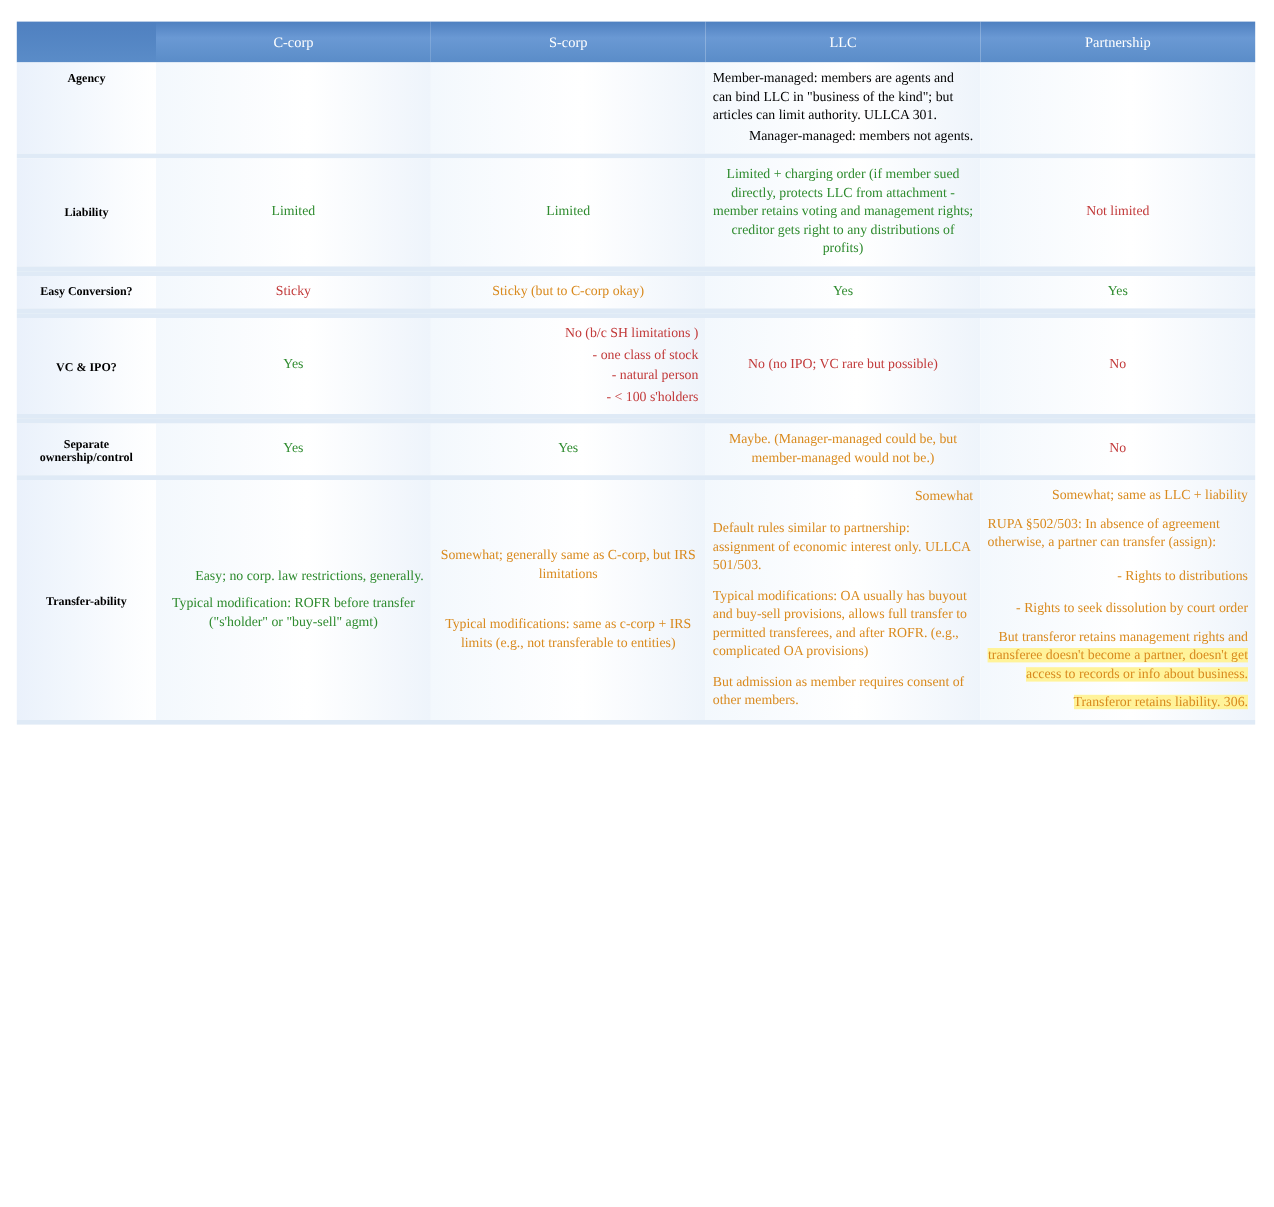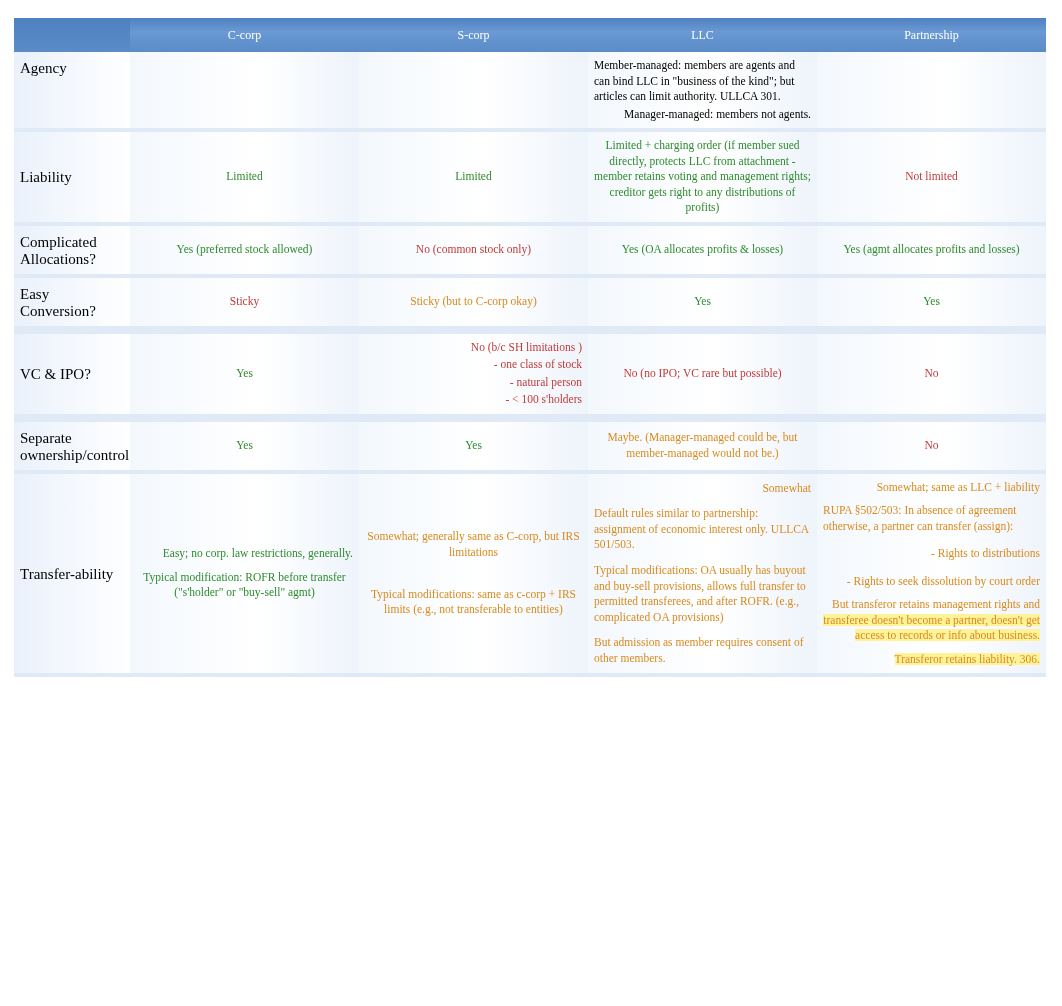--- a/index.html
+++ b/index.html
@@ -39,24 +39,25 @@
     text-align: center;
     height: 22px;
     font-size: 12px;
   }
   tr.head th.corner { background: linear-gradient(#4f80c0,#5a8cc8); }
 
   
   td.rowhead {
     background: linear-gradient(to right, #eaf1fb 0%, #f2f7fd 40%, #ffffff 100%);
     color: #000;
-    text-align: left;
-    font-size: 15px;
+    text-align: center;
+    font-size: 10px;
     vertical-align: top;
     padding-top: 8px;
+    font-weight: bold;
   }
 
   
   td.cell {
     background: linear-gradient(to right, #f3f8fd 0%, #ffffff 55%, #eef4fb 100%);
     text-align: center;
     font-size: 11.5px;
     line-height: 1.35;
   }
   td.cell.left { text-align: left; }
@@ -121,27 +122,20 @@
     <td class="rowhead" style="vertical-align:middle;">Liability</td>
     <td class="cell green">Limited</td>
     <td class="cell green">Limited</td>
     <td class="cell green">Limited + charging order (if member sued directly, protects LLC from attachment - member retains voting and management rights; creditor gets right to any distributions of profits)</td>
     <td class="cell red">Not limited</td>
   </tr>
   <tr class="sep">
           <td colspan="5"></td>
         </tr>
 
-  <tr>
-    <td class="rowhead">Complicated Allocations?</td>
-    <td class="cell green">Yes (preferred stock allowed)</td>
-    <td class="cell red">No (common stock only)</td>
-    <td class="cell green">Yes (OA allocates profits &amp; losses)</td>
-    <td class="cell green">Yes (agmt allocates profits and losses)</td>
-  </tr>
   <tr class="sep">
           <td colspan="5"></td>
         </tr>
 
   <tr>
     <td class="rowhead">Easy Conversion?</td>
     <td class="cell red">Sticky</td>
     <td class="cell orange">Sticky (but to C-corp okay)</td>
     <td class="cell green">Yes</td>
     <td class="cell green">Yes</td>

